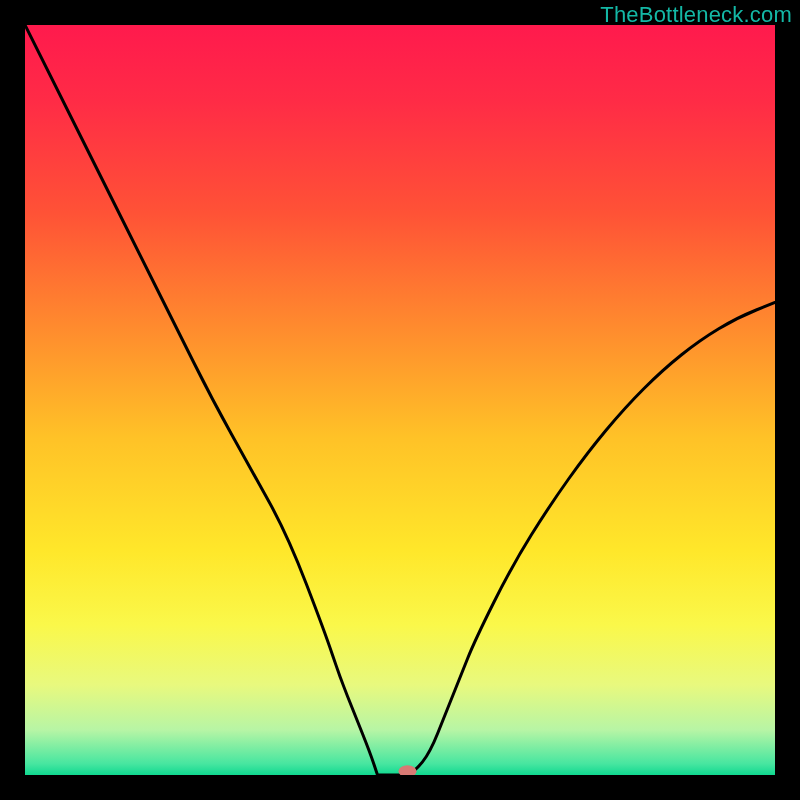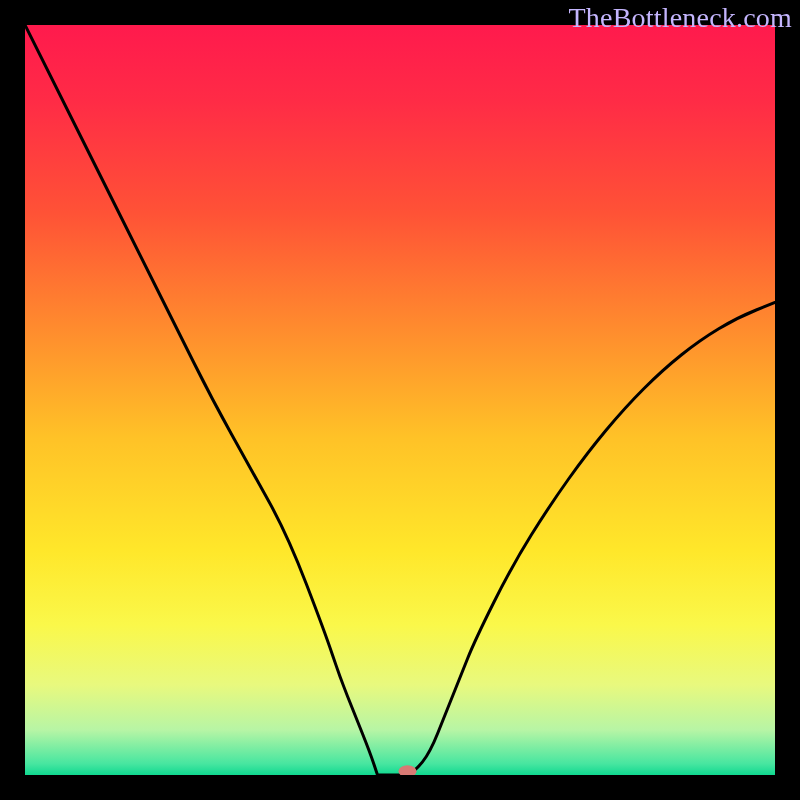--- a/index.html
+++ b/index.html
@@ -20,23 +20,23 @@
     position: absolute;
     left: 25px;
     top: 25px;
     width: 750px;
     height: 750px;
   }
   .watermark {
     position: absolute;
     top: 2px;
     right: 8px;
-    font-family: Liberation Serif, serif;
-    font-size: 28px;
-    color: #c4b5fd;
+    font-family: Liberation Sans, sans-serif;
+    font-size: 22px;
+    color: #14b8a6;
     letter-spacing: 0.2px;
   }
 </style>
 </head>
 <body>
 
 <div class="frame">
   <svg class="plot" viewBox="0 0 750 750" preserveAspectRatio="none">
     <defs>
       <linearGradient id="bg-grad" x1="0" y1="0" x2="0" y2="1">

